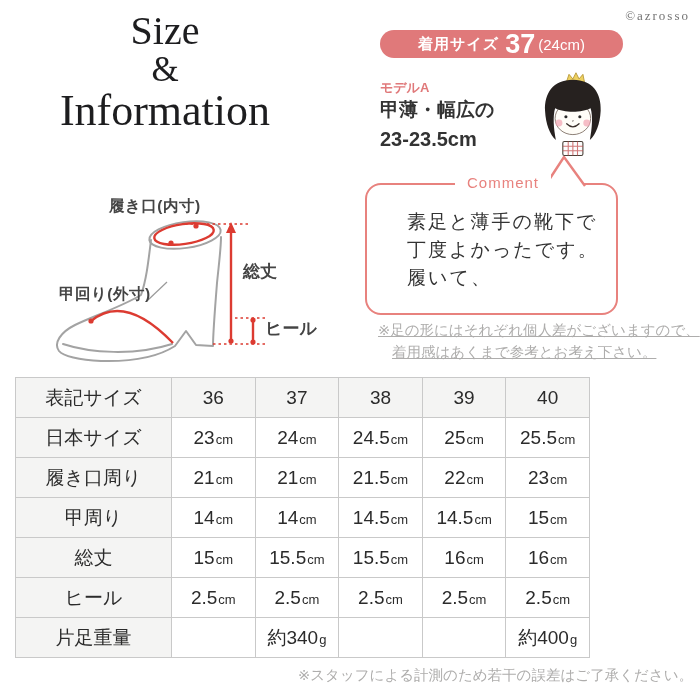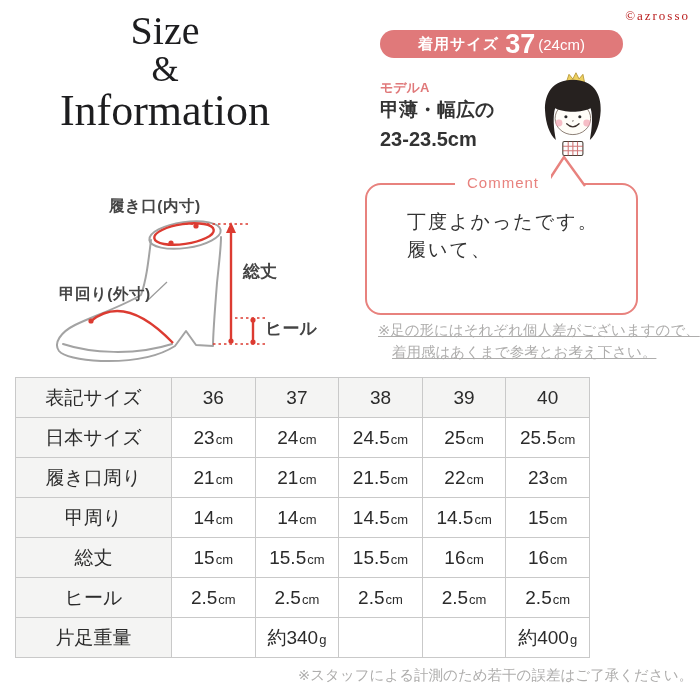--- a/index.html
+++ b/index.html
@@ -7,39 +7,39 @@
          font-family:"Liberation Sans","DejaVu Sans",sans-serif;color:#2f2f2f;}
 
   
   .title{position:absolute;left:20px;top:10px;width:290px;text-align:center;
          font-family:"Liberation Serif","DejaVu Serif",serif;color:#1d1d1f;line-height:1.04;}
   .title .t1{font-size:40px;}
   .title .t2{font-size:35px;}
   .title .t3{font-size:44px;}
 
   .watermark{position:absolute;top:8px;right:10px;font-family:"Liberation Serif","DejaVu Serif",serif;
-             font-size:13px;color:#b91c1c;letter-spacing:2px;}
+             font-size:13px;color:#737373;letter-spacing:2px;}
 
   
   .badge{position:absolute;left:380px;top:30px;width:243px;height:28px;background:#e0797a;
          border-radius:18px;display:flex;align-items:center;justify-content:center;color:#fff;}
   .badge .b-label{font-size:15px;font-weight:bold;letter-spacing:1px;}
   .badge .b-size{font-size:27px;font-weight:bold;margin:0 3px 0 6px;line-height:1;}
   .badge .b-detail{font-size:15px;font-weight:normal;}
 
   
   .model{position:absolute;left:380px;top:80px;line-height:1.18;}
   .model .m-name{color:#e0797a;font-size:13px;font-weight:bold;margin-bottom:4px;}
   .model .m-type{font-size:19px;font-weight:bold;color:#333;margin-bottom:6px;}
   .model .m-size{font-size:20px;font-weight:bold;color:#333;}
 
   .girl{position:absolute;left:534px;top:72px;width:70px;height:85px;}
 
   
-  .comment{position:absolute;left:365px;top:183px;width:273px;height:132px;box-sizing:border-box;
+  .comment{position:absolute;left:365px;top:183px;width:253px;height:132px;box-sizing:border-box;
            border:2px solid #e8827e;border-radius:16px;background:#fff;}
   .comment .c-label{position:absolute;top:-11px;left:88px;background:#fff;padding:0 12px;
                     color:#e8827e;font-size:15px;letter-spacing:1px;}
   .comment .c-tail{position:absolute;left:176px;top:-30px;width:44px;height:32px;}
   .comment .c-text{padding:23px 10px 0 40px;font-size:19px;line-height:28px;letter-spacing:2px;color:#333;}
 
   .disclaimer{position:absolute;left:378px;top:319px;font-size:14.5px;line-height:1.55;color:#aeadac;text-decoration:underline;}
   .disclaimer .d2{padding-left:14px;}
 
   .boot{position:absolute;left:45px;top:193px;width:330px;height:185px;}
@@ -96,20 +96,21 @@
     <rect x="37" y="90" width="26" height="18" rx="2" fill="#fdfdfd" stroke="#4a4038" stroke-width="1.4"></rect>
     <path d="M44,90 V108 M50,90 V108 M56,90 V108 M37,96 H63 M37,102 H63" stroke="#c14b4b" stroke-width="1.4" opacity="0.75" fill="none"></path>
   </svg>
 
   <div class="comment">
     <svg class="c-tail" viewBox="0 0 44 32">
       <path d="M2,31 L21,2 L42,31" fill="#ffffff" stroke="#e8827e" stroke-width="2.4" stroke-linejoin="round"></path>
     </svg>
     <span class="c-label">Comment</span>
     <div class="c-text">
+      <div>素足と薄手の靴下で</div>
       <div>丁度よかったです。</div>
       <div>履いて、</div>
     </div>
   </div>
 
   <div class="disclaimer">
     <div class="d1">※足の形にはそれぞれ個人差がございますので、</div>
     <div class="d2">着用感はあくまで参考とお考え下さい。</div>
   </div>
 

